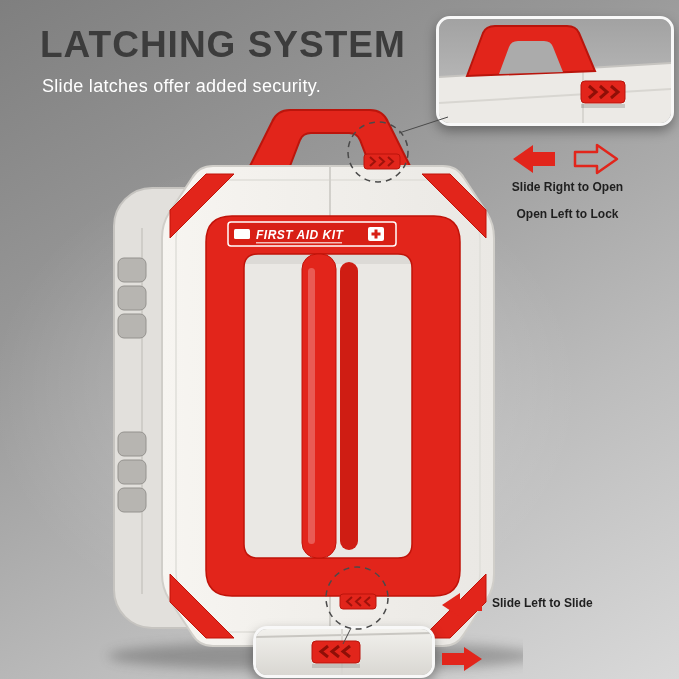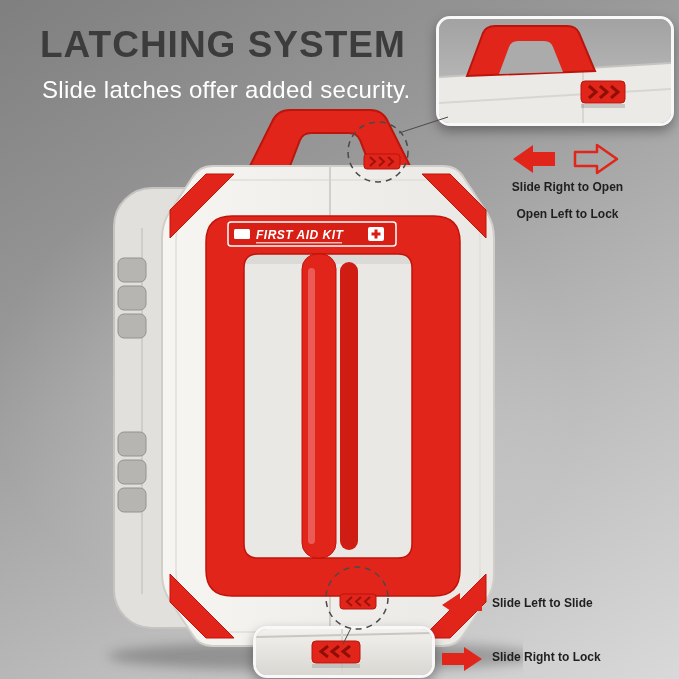--- a/index.html
+++ b/index.html
@@ -11,21 +11,21 @@
   .glow{
     position:absolute;inset:0;
     background:radial-gradient(ellipse 62% 50% at 42% 58%, rgba(255,255,255,.25), rgba(255,255,255,0) 70%);
   }
   .title{
     position:absolute;left:40px;top:24px;
     font-size:37px;font-weight:bold;color:#3c3c3c;letter-spacing:1px;
   }
   .subtitle{
     position:absolute;left:42px;top:76px;
-    font-size:24px;color:#ffffff;font-weight:400;letter-spacing:.3px;
+    font-size:18px;color:#ffffff;font-weight:400;letter-spacing:.3px;
   }
   .case-svg{position:absolute;left:78px;top:96px;}
   .inset{
     position:absolute;border:3px solid #f8f8f8;border-radius:14px;
     box-shadow:0 5px 12px rgba(0,0,0,.35);overflow:hidden;background:#b5b5b5;
   }
   .inset-top{left:436px;top:16px;width:232px;height:104px;}
   .inset-bottom{left:253px;top:626px;width:176px;height:46px;}
   .arrow-svg{position:absolute;}
   .ann{
@@ -193,21 +193,20 @@
   </div>
 
   <svg class="arrow-svg" style="left:440px;top:592px;" width="44" height="26" viewBox="0 0 44 26">
     <polygon points="2,13 20,1 20,7 42,7 42,19 20,19 20,25" fill="#e2251b"></polygon>
   </svg>
   <div class="ann" style="left:492px;top:596px;">Slide Left to Slide</div>
 
   <svg class="arrow-svg" style="left:440px;top:646px;" width="44" height="26" viewBox="0 0 44 26">
     <polygon points="42,13 24,1 24,7 2,7 2,19 24,19 24,25" fill="#e2251b"></polygon>
   </svg>
-  <div class="ann" style="left:492px;top:650px;">Slide Right to Lock</div>
 
   <svg class="overlay" width="679" height="679" viewBox="0 0 679 679">
     <circle cx="378" cy="152" r="30" fill="none" stroke="#4a4a4a" stroke-width="1.5" stroke-dasharray="6 5"></circle>
     <line x1="399" y1="133" x2="448" y2="117" stroke="#4a4a4a" stroke-width="1"></line>
     <circle cx="357" cy="598" r="31" fill="none" stroke="#4a4a4a" stroke-width="1.5" stroke-dasharray="6 5"></circle>
     <line x1="351" y1="628" x2="343" y2="644" stroke="#4a4a4a" stroke-width="1"></line>
   </svg>
 </div>
 
 </body></html>

